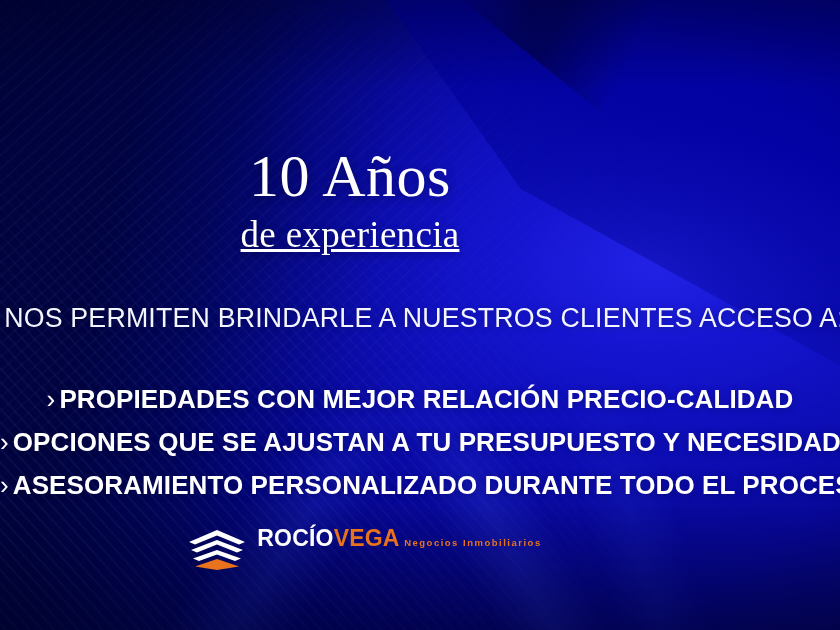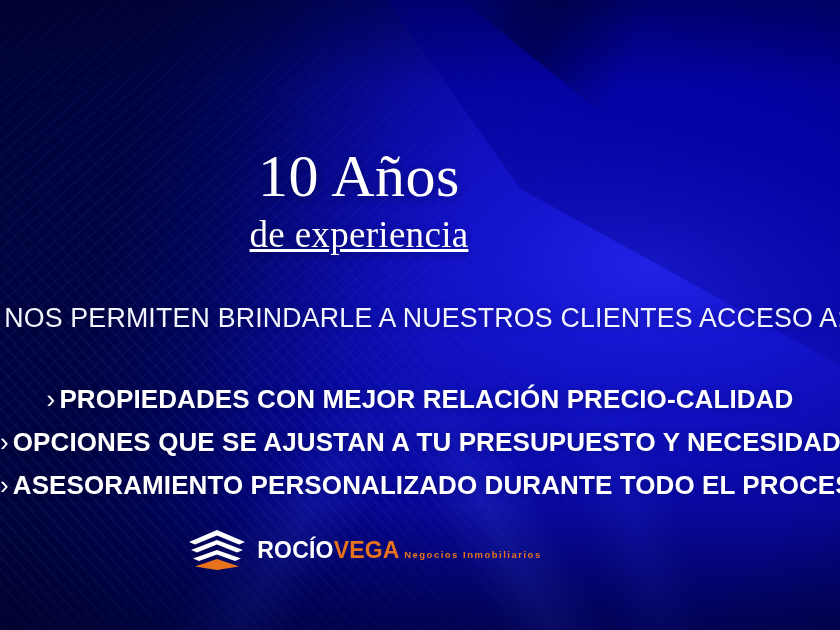--- a/index.html
+++ b/index.html
@@ -114,21 +114,21 @@
 
   
   .content {
     position: absolute;
     inset: 0;
   }
 
   .headline-block {
     position: absolute;
     top: 146px;
-    left: 9px;
+    left: 0;
     width: 700px;
     text-align: center;
   }
   .headline {
     font-family: "Liberation Serif", "DejaVu Serif", serif;
     font-size: 60px;
     line-height: 1.0;
     color: #ffffff;
     letter-spacing: 0.5px;
     text-shadow: 0 2px 10px rgba(0,0,30,0.45);
@@ -183,21 +183,21 @@
     padding-right: 4px;
   }
 
   
   .logo {
     position: absolute;
     left: 0;
     top: 527px;
     width: 728px;
     display: flex;
-    align-items: center;
+    align-items: flex-start;
     justify-content: center;
     gap: 9px;
   }
   .logo-mark {
     width: 62px;
     height: 46px;
     flex: 0 0 auto;
     display: block;
   }
   .logo-text { display: block; line-height: 1; }

